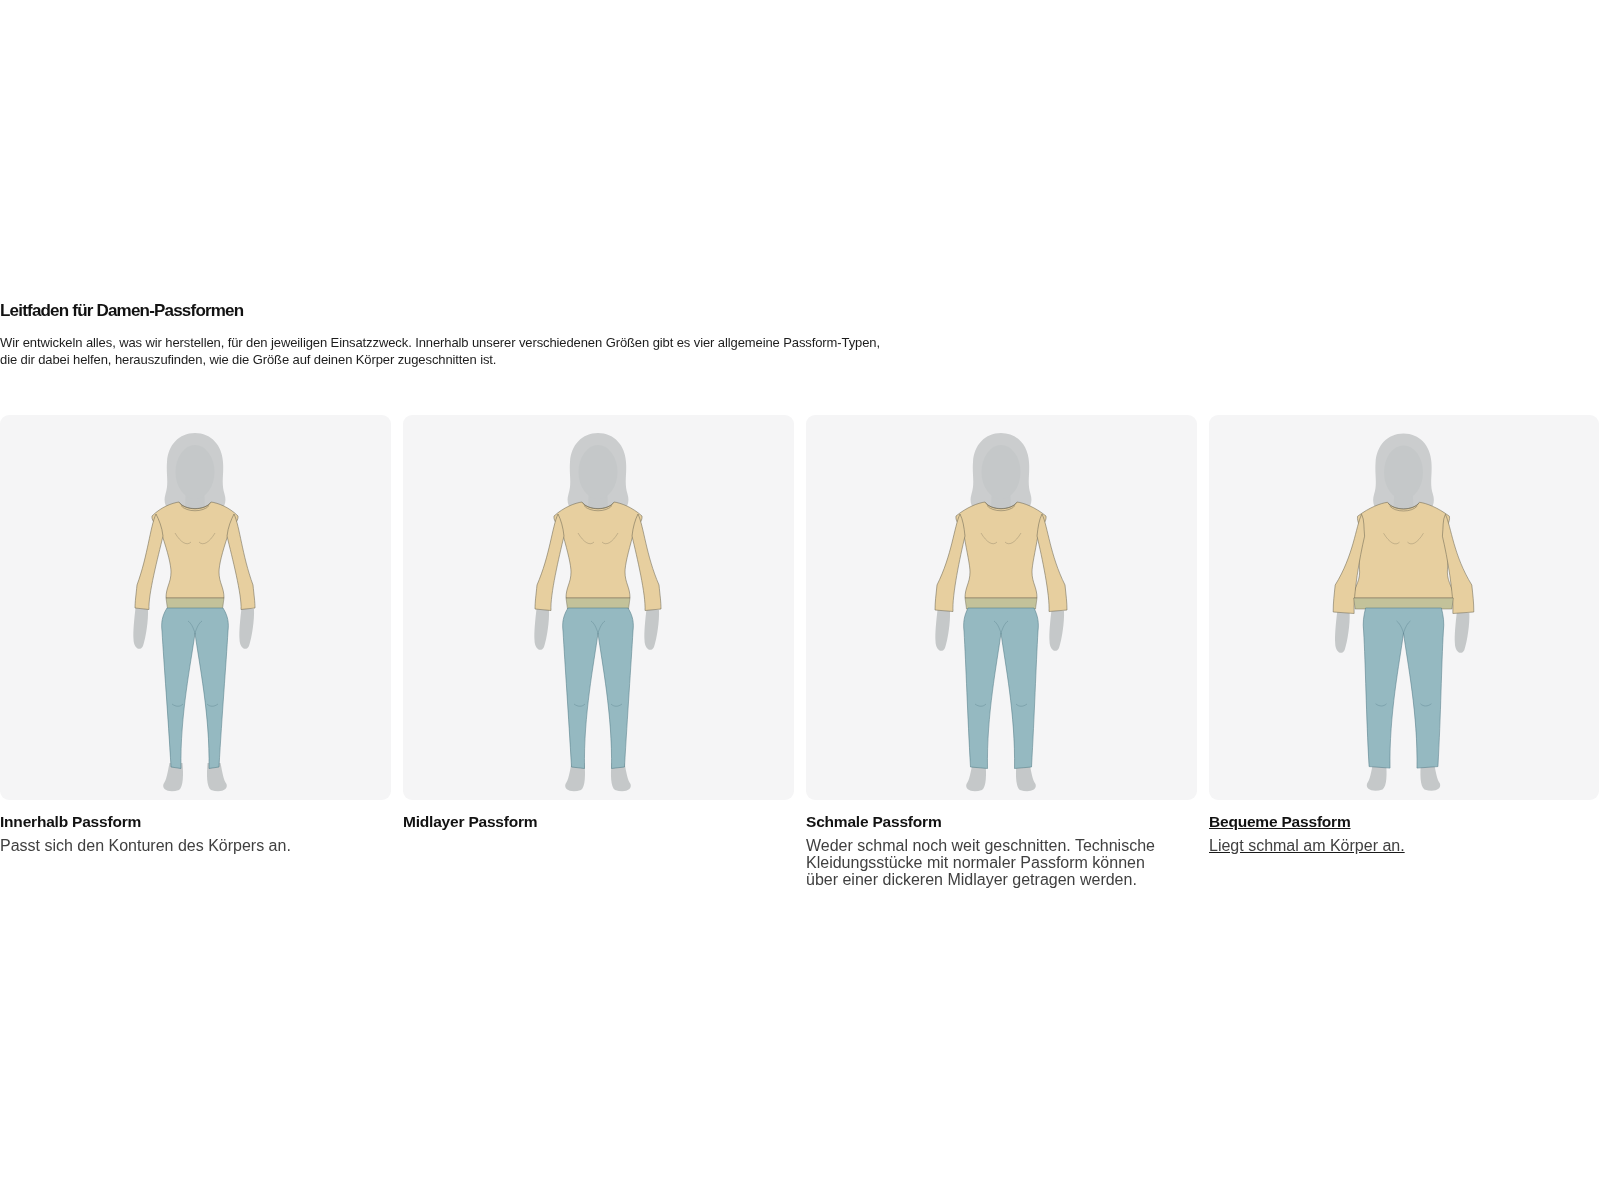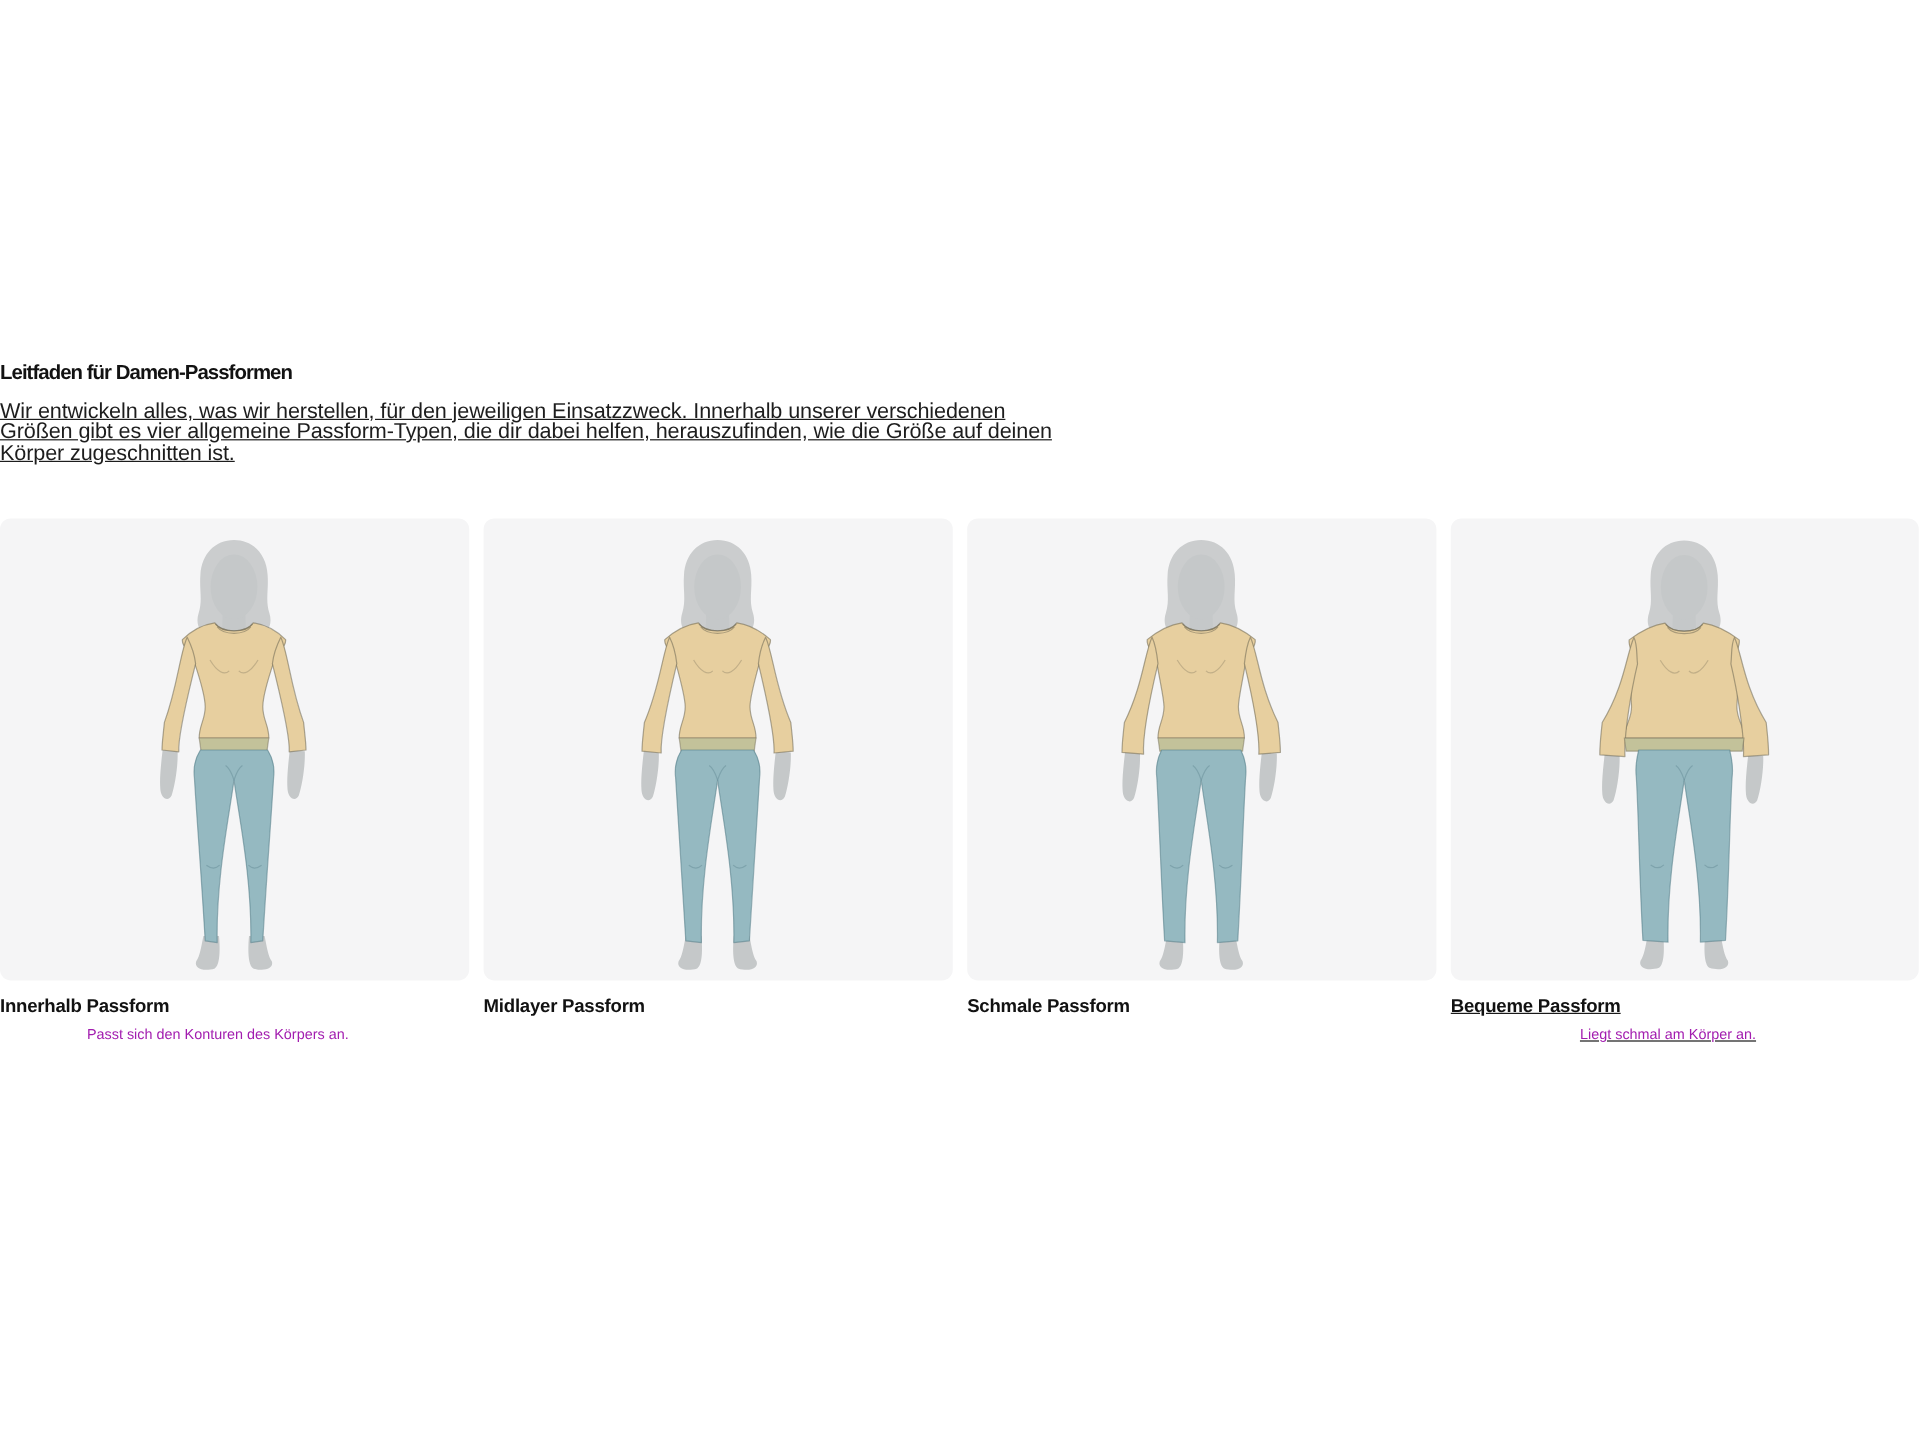--- a/index.html
+++ b/index.html
@@ -18,25 +18,24 @@
     margin: 0 0 13px 0;
     font-size: 17px;
     font-weight: 700;
     letter-spacing: -0.8px;
     color: #121212;
     line-height: 1.15;
   }
   .fit-guide-subtitle {
     margin: 0;
     max-width: 900px;
-    font-size: 18px;
+    font-size: 13px;
     line-height: 17.5px;
     letter-spacing: -0.1px;
     color: #1d1d1d;
-    text-decoration: underline;
   }
 
   .fit-cards-row {
     margin-top: 46px;
     display: flex;
     gap: 12px;
     width: 1600px;
   }
   .fit-card { flex: 0 0 391px; width: 391px; }
   .fit-card:last-child { flex-basis: 390px; text-decoration: underline; }
@@ -54,25 +53,24 @@
     margin: 12px 0 6px 0;
     font-size: 15.5px;
     font-weight: 700;
     letter-spacing: -0.2px;
     color: #121212;
     line-height: 19px;
   }
   .fit-card-description {
     margin: 0;
     padding-right: 28px;
-    font-size: 12px;
+    font-size: 16px;
     line-height: 17px;
     letter-spacing: 0;
-    color: #a21caf;
-    text-align: center;
+    color: #404040;
   }
 </style>
 </head>
 <body style="--card-bg: #f5f5f6;">
 
 <div class="page">
 
   <h1 class="fit-guide-heading">Leitfaden für Damen-Passformen</h1>
 
   <p class="fit-guide-subtitle">Wir entwickeln alles, was wir herstellen, für den jeweiligen Einsatzzweck. Innerhalb unserer verschiedenen Größen gibt es vier allgemeine Passform-Typen, die dir dabei helfen, herauszufinden, wie die Größe auf deinen Körper zugeschnitten ist.</p>
@@ -281,20 +279,21 @@
     M181,90.5 C186.5,97.5 203.5,97.5 209,90.5" fill="none" stroke="#6e6854" stroke-width="1" stroke-opacity="0.5"></path>
     <path d="M175,118 C181,128 187,131 191,127
     M215,118 C209,128 203,131 199,127" fill="none" stroke="#6e6854" stroke-width="1" stroke-opacity="0.3"></path>
     <path d="M195,218 C193,212 191,208 188,206
     M195,218 C197,212 199,208 202,206
     M169,289 C173,292 177,292 180,289
     M221,289 C217,292 213,292 210,289" fill="none" stroke="#527b87" stroke-width="1" stroke-opacity="0.35"></path>
   </svg>
         </div>
       <h3 class="fit-card-title">Schmale Passform</h3>
+      <p class="fit-card-description">Weder schmal noch weit geschnitten. Technische Kleidungsstücke mit normaler Passform können über einer dickeren Midlayer getragen werden.</p>
     </div>
 
     <div class="fit-card">
       <div class="fit-card-figure">
           <svg viewBox="0 0 391 385" xmlns="http://www.w3.org/2000/svg">
     <path d="M195,18c-16,0-27,12-28,29c-1,13,2,21-1.5,32c-3,9.5,1.5,17.5,9,18.5
     c5.5,0.8,10.5-2,12.5-6l16,0c2,4,7,6.8,12.5,6c7.5-1,12-9,9-18.5
     c-3.5-11-0.5-19-1.5-32c-1-17-12-29-28-29z" fill="#cbcdce"></path>
     <path d="M186,62 L204,62 L205,98 L185,98 Z" fill="#c5c8c9"></path>
     <ellipse cx="195" cy="57" rx="19.5" ry="27" fill="#c5c8c9"></ellipse>

